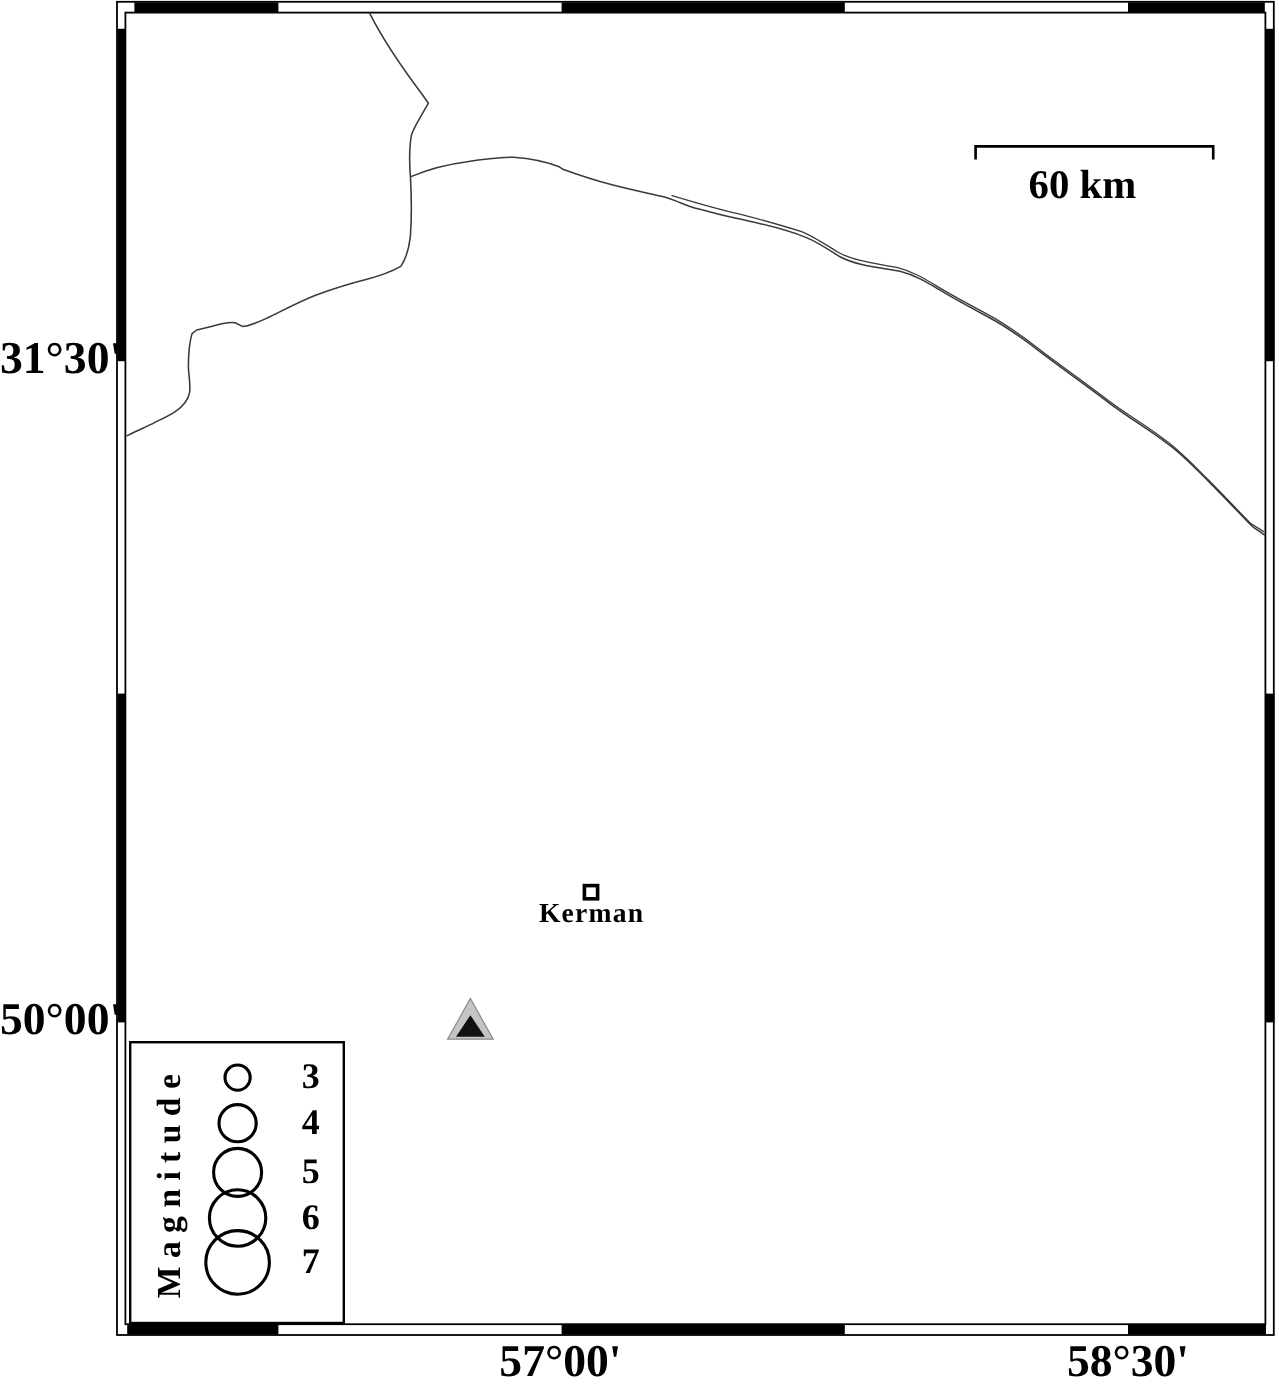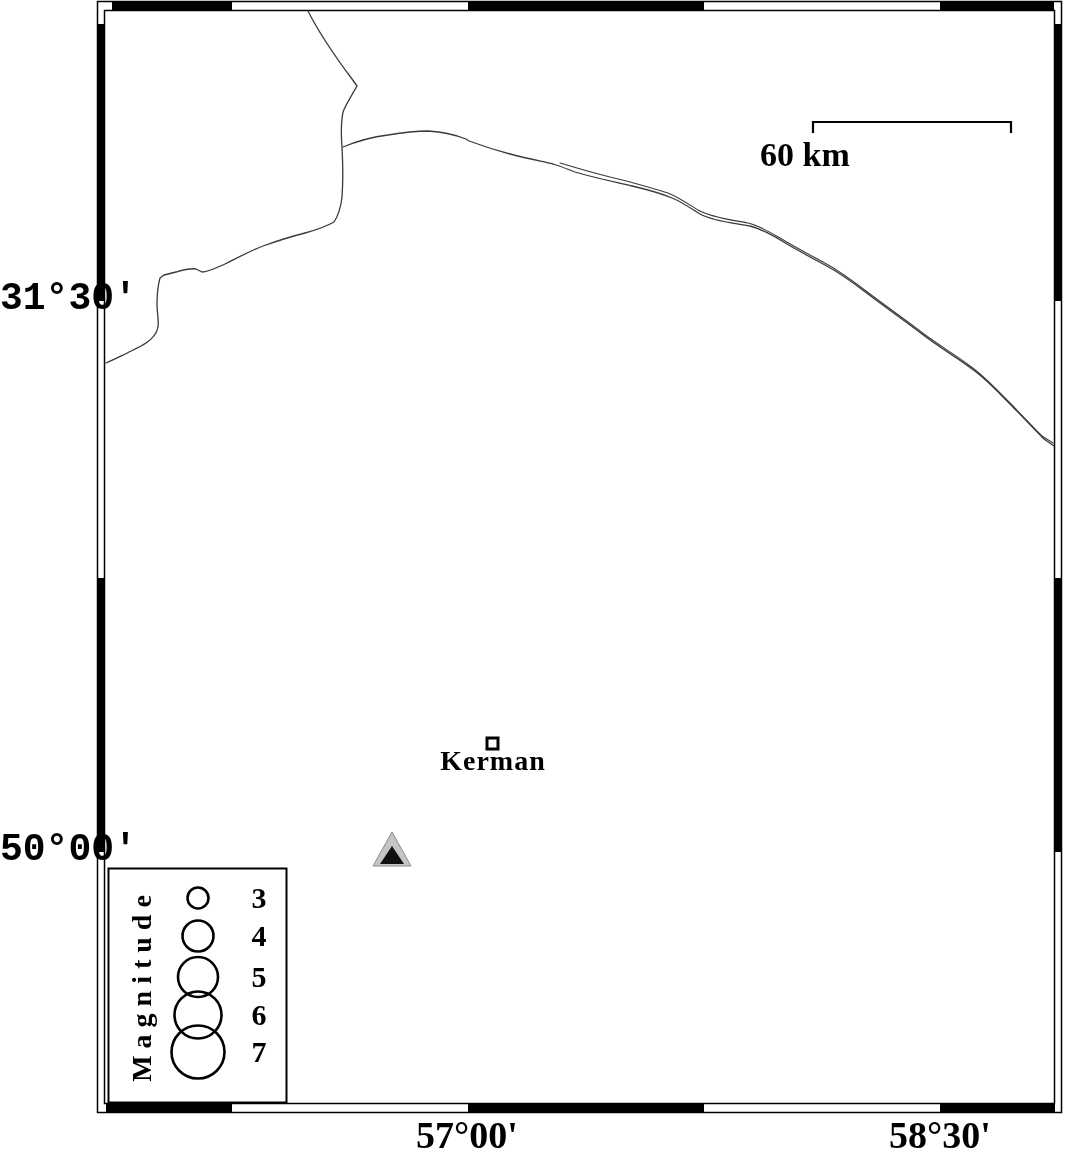--- a/index.html
+++ b/index.html
@@ -28,39 +28,39 @@
     white-space: nowrap;
   }
   .axis-label {
     font-size: 38px;
     line-height: 46px;
   }
   .y-axis-label {
     left: 0;
     width: 90px;
     text-align: right;
-    font-family: Liberation Mono, monospace;
   }
   .x-axis-label {
     width: 240px;
     text-align: center;
   }
   .scale-label {
-    left: 760px;
+    left: 782px;
     top: 134px;
     width: 240px;
+    text-align: center;
     font-size: 34px;
     line-height: 42px;
   }
   .city-label {
     left: 403px;
     top: 747px;
     width: 180px;
     text-align: center;
-    font-size: 28px;
+    font-size: 23px;
     line-height: 28px;
     letter-spacing: 1px;
   }
   .legend-title {
     left: 22px;
     top: 968px;
     width: 240px;
     height: 34px;
     text-align: center;
     font-size: 28px;

